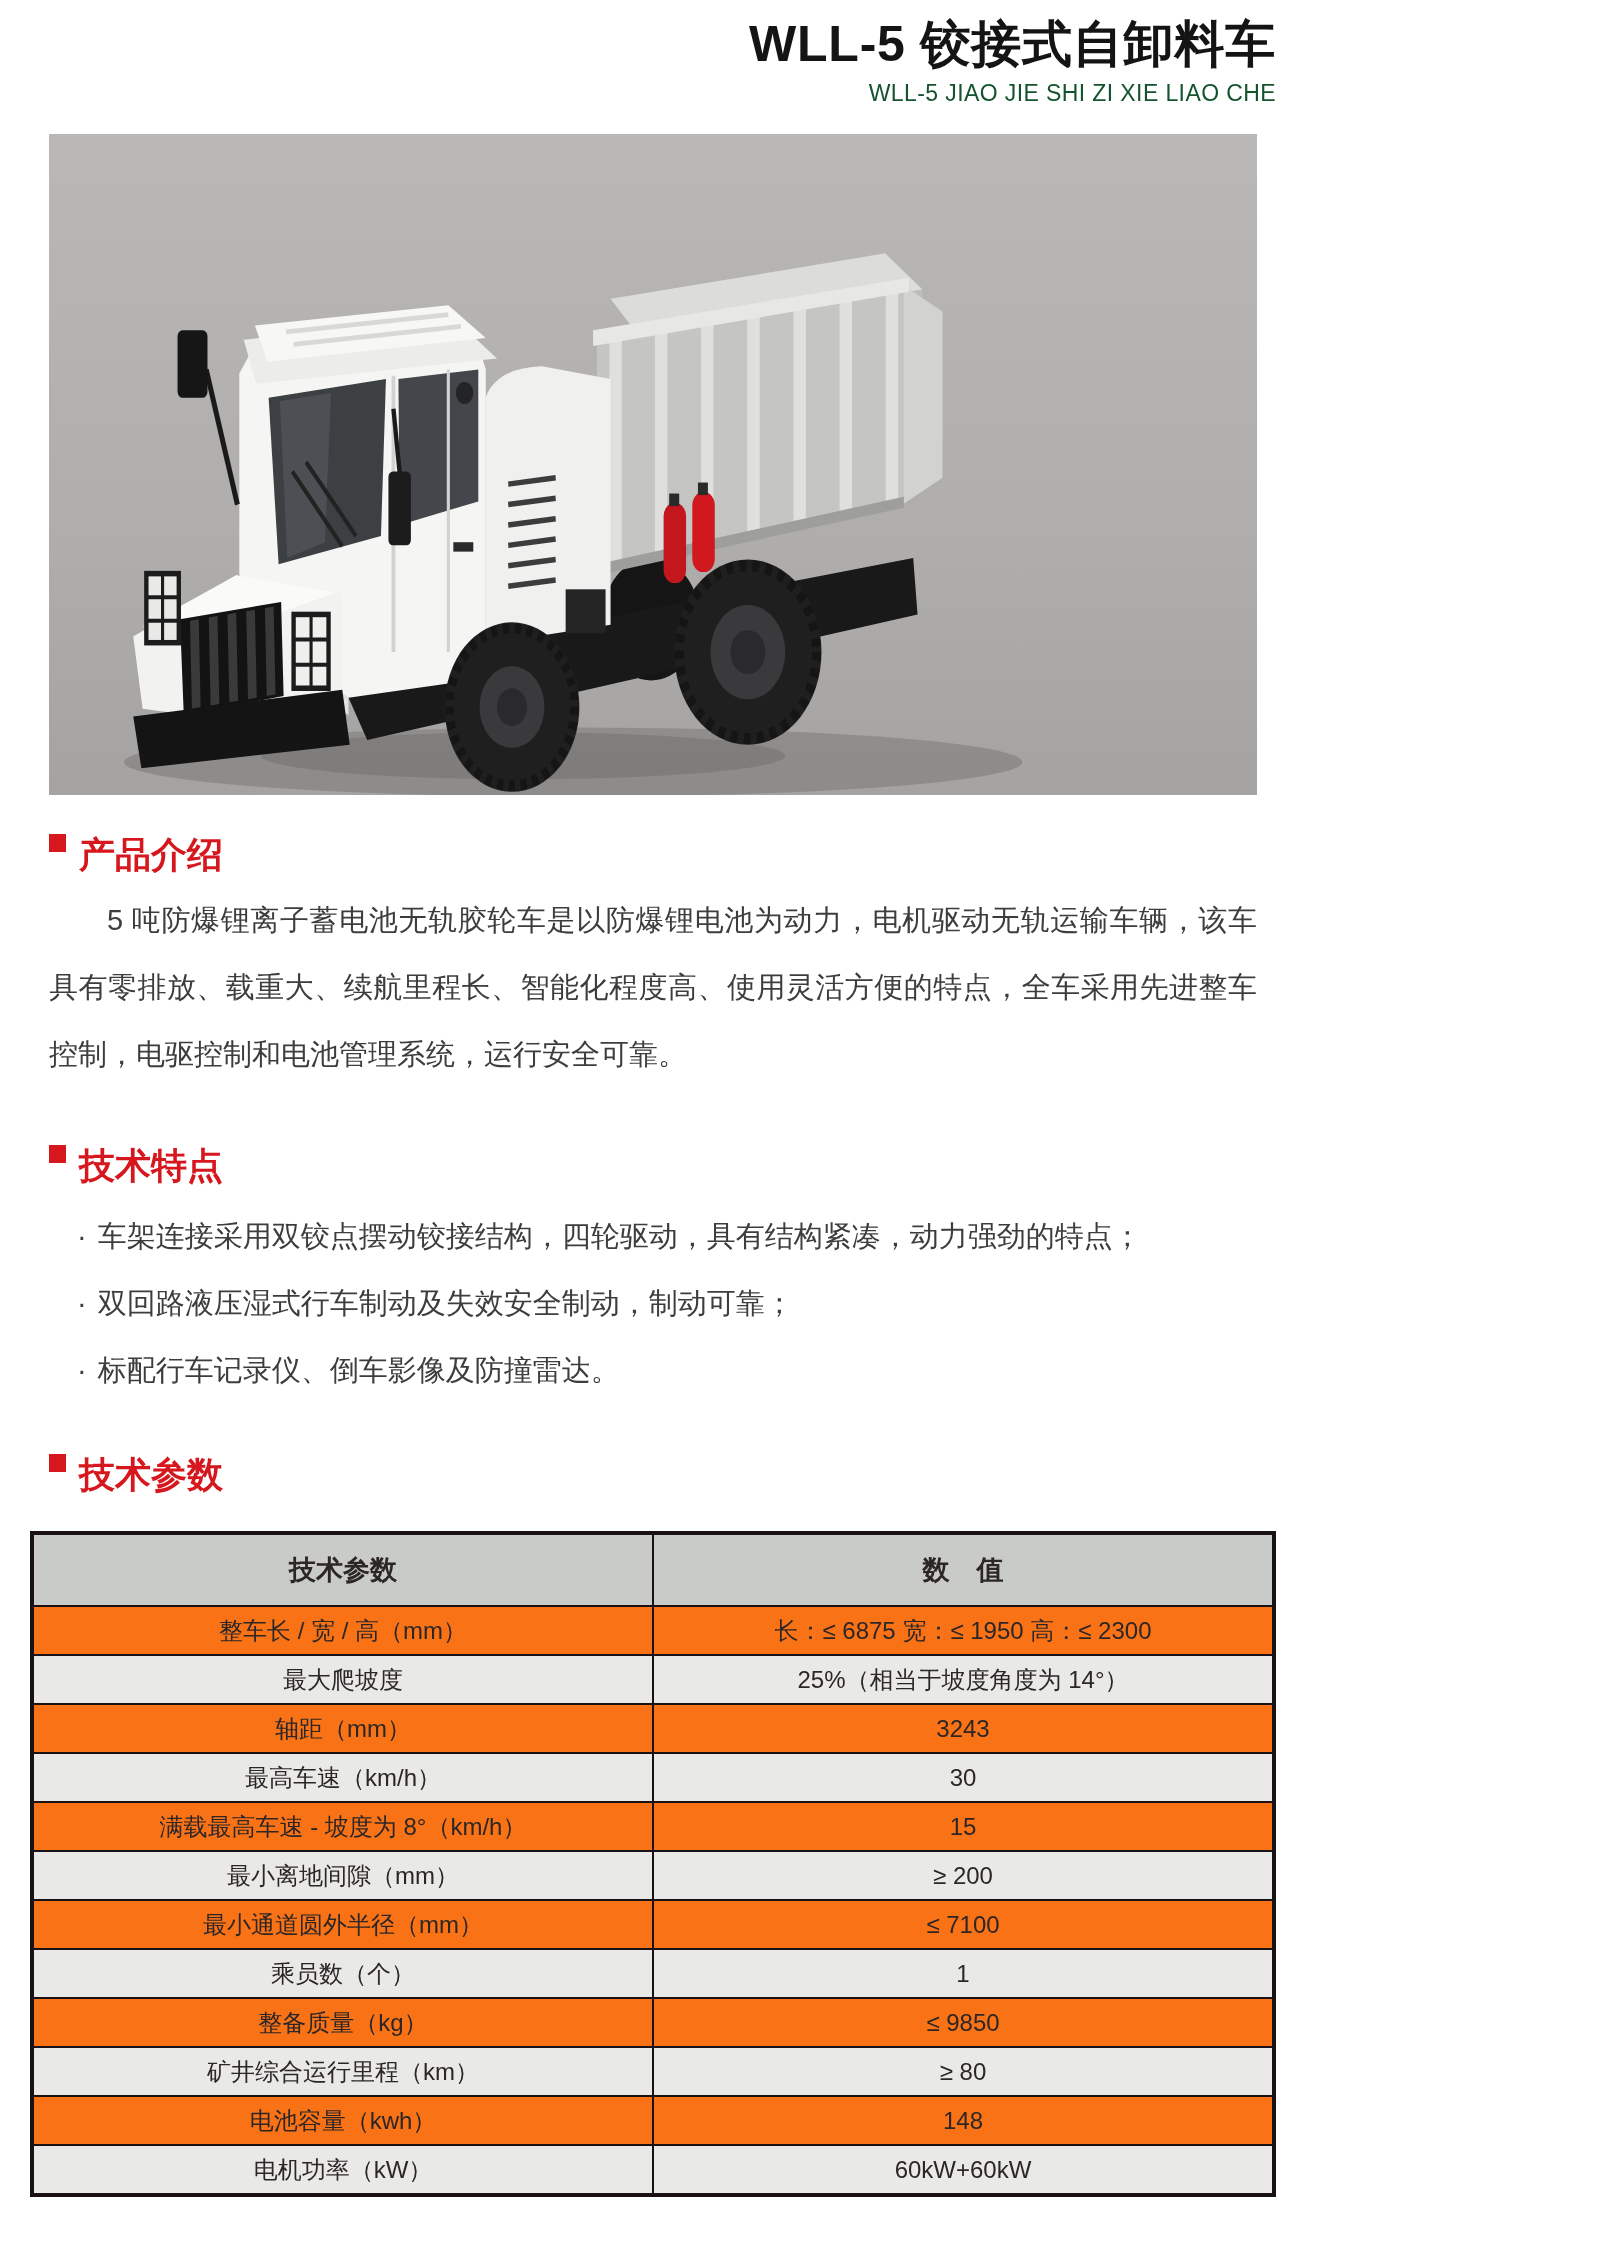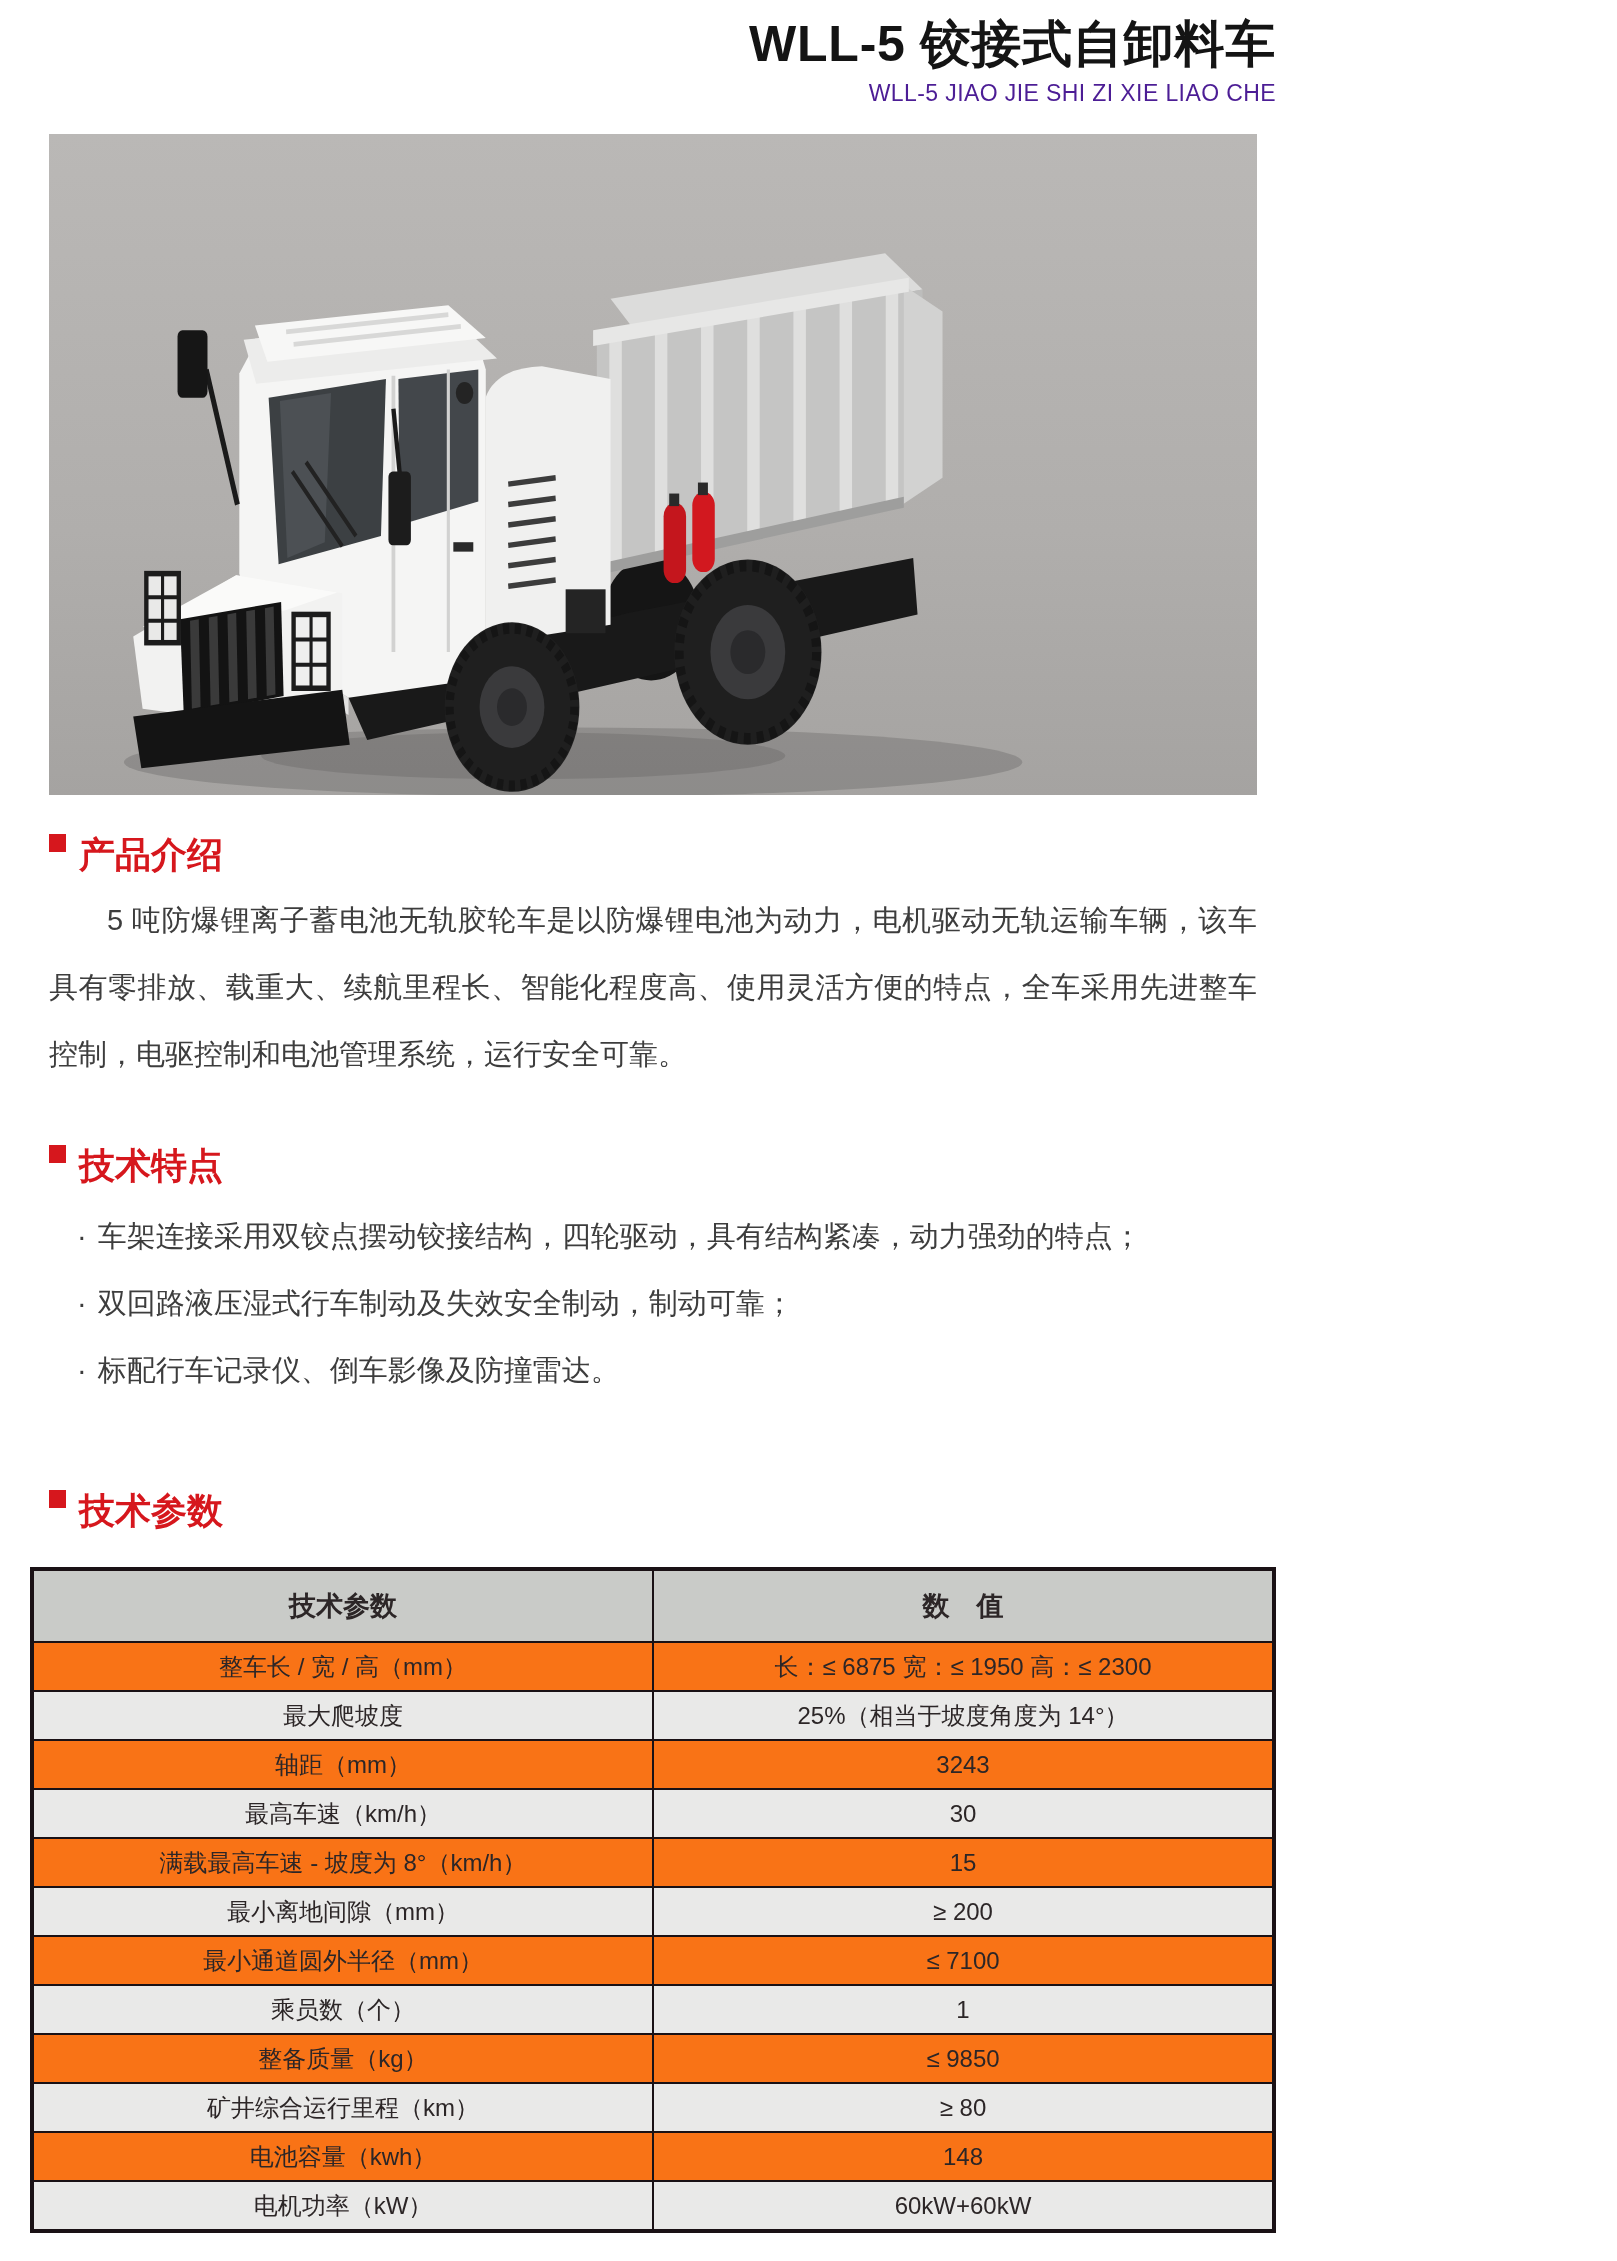--- a/index.html
+++ b/index.html
@@ -2,40 +2,40 @@
 <html style="font-size:12.6px"><head>
 <meta charset="utf-8">
 <style>
   html,body{margin:0;padding:0;background:#ffffff;}
   body{width:1617px;height:2261px;font-family:"Liberation Sans",sans-serif;color:#3d3d3d;}
   .page{width:1306px;height:2261px;box-sizing:border-box;padding:0 30px;overflow:hidden;background:#fff;}
 
   
   .hdr{padding-top:14px;text-align:right;}
   .title{margin:0;font-size:50px;line-height:60px;font-weight:700;color:#141414;letter-spacing:0.8px;}
-  .subtitle{margin-top:6.3px;font-size:23px;line-height:27px;color:#4c1d95;letter-spacing:0.4px;text-align:right;}
+  .subtitle{margin-top:6.3px;font-size:23px;line-height:27px;color:#14532d;letter-spacing:0.4px;text-align:right;}
 
   
   .photo{margin:27px 19px 0;height:661px;}
   .photo svg{display:block;width:100%;height:100%;}
 
   
   section{margin:0;}
   .sec-h{display:flex;align-items:flex-start;gap:12.6px;margin:0 19px;font-size:36px;line-height:42px;font-weight:700;color:#d6171d;}
   .sq{flex:0 0 auto;width:17.3px;height:17.3px;background:#d6171d;}
 
   .intro{margin-top:39px;}
   .para{margin:11px 19px 0;font-size:29px;line-height:67px;color:#3d3d3d;text-align:justify;text-indent:2em;}
 
   .features{margin-top:57px;}
   .features ul{list-style:none;margin:4.7px 19px 0;padding:0;}
   .features li{margin-top:31px;padding-left:28px;font-size:29px;line-height:36px;color:#3d3d3d;display:flex;gap:11px;}
   .features .dot{flex:0 0 auto;}
 
-  .specs{margin-top:102px;}
+  .specs{margin-top:66px;}
   table.spec{width:100%;margin-top:35px;border-collapse:collapse;border:4.7px solid #1a1115;table-layout:fixed;}
   table.spec th,table.spec td{border:2.4px solid #1a1115;text-align:center;vertical-align:middle;color:#2c2627;background:#f97316;}
   table.spec th{height:68px;background:#c9cbc8;font-size:27px;font-weight:700;}
   table.spec td{height:45px;font-size:24px;font-weight:400;}
   table.spec tbody tr:nth-child(even) td{background:#e9e9e8;}
 </style>
 </head>
 <body>
 
 <div class="page">

